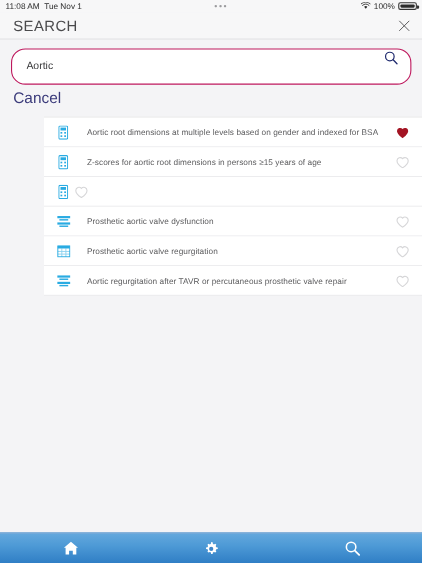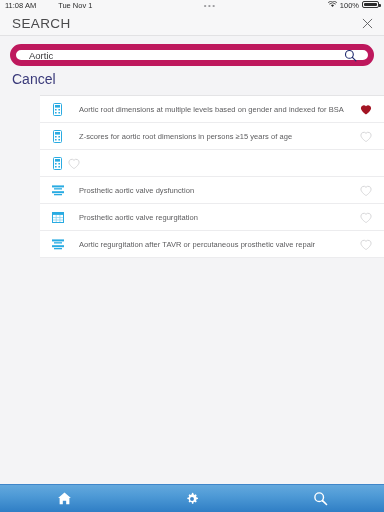--- a/index.html
+++ b/index.html
@@ -12,24 +12,24 @@
   .screen { position:relative; width:384px; height:512px; display:flex; flex-direction:column; background:#f4f4f6; }
 
   
   .statusbar {
     height:11px; flex:0 0 11px;
     display:flex; align-items:center;
     padding:0 5px;
     font-size:7.5px; color:#2b2b2b;
     background:#f7f7f8;
   }
-  .sb-left { display:flex; align-items:center; gap:22px; white-space:nowrap; }
+  .sb-left { display:flex; align-items:center; gap:4px; white-space:nowrap; }
   .sb-center { flex:1; display:flex; justify-content:center; align-items:center; }
   .sb-dots { letter-spacing:1.5px; font-size:8px; color:#9a9a9d; line-height:6px; }
-  .sb-right { display:flex; align-items:flex-start; gap:3px; white-space:nowrap; }
+  .sb-right { display:flex; align-items:center; gap:3px; white-space:nowrap; }
   .wifi-ico { display:inline-block; width:9px; height:7px; position:relative; }
   .wifi-ico svg { display:block; }
   .batt { display:inline-block; width:17px; height:7px; border:1px solid #333; border-radius:2px; position:relative; }
   .batt::after { content:""; position:absolute; right:-2.5px; top:2px; width:1.5px; height:3px; background:#333; border-radius:0 1px 1px 0; }
   .batt-fill { position:absolute; left:1px; top:1px; bottom:1px; width:13px; background:#2b2b2b; border-radius:1px; }
 
   
   .header {
     height:25px; flex:0 0 25px;
     background:#f7f7f8;
@@ -37,25 +37,25 @@
     padding:0 11px 0 12px;
     border-bottom:1px solid #e2e2e4;
     position:relative;
   }
   .header-title { font-size:13.5px; color:#4a4a4c; letter-spacing:.4px; font-weight:400; }
   .header-close { position:absolute; right:10px; top:50%; transform:translateY(-50%); cursor:pointer; width:14px; height:14px; display:flex; align-items:center; justify-content:center; }
 
   
   .searchzone { background:#f4f4f6; padding:8px 10px 0 10px; flex:0 0 auto; }
   .searchbar {
-    height:22px;
+    height:33px;
     background:#ffffff;
-    border:6px solid #be185d;
+    border:1px solid #be185d;
     border-radius:13px;
-    display:flex; align-items:center;
+    display:flex; 
     padding:0 11px 0 13px;
   }
   .search-input {
     flex:1; border:none; outline:none; background:transparent;
     font-family:"Liberation Sans", sans-serif;
     font-size:9.5px; color:#3a3a3c;
   }
   .search-input::placeholder { color:#a8a8ac; }
   .search-mag { width:14px; height:14px; flex:0 0 14px; display:flex; align-items:center; justify-content:center; cursor:pointer; }
   .cancel-row { padding:4px 0 7px 2px; }

